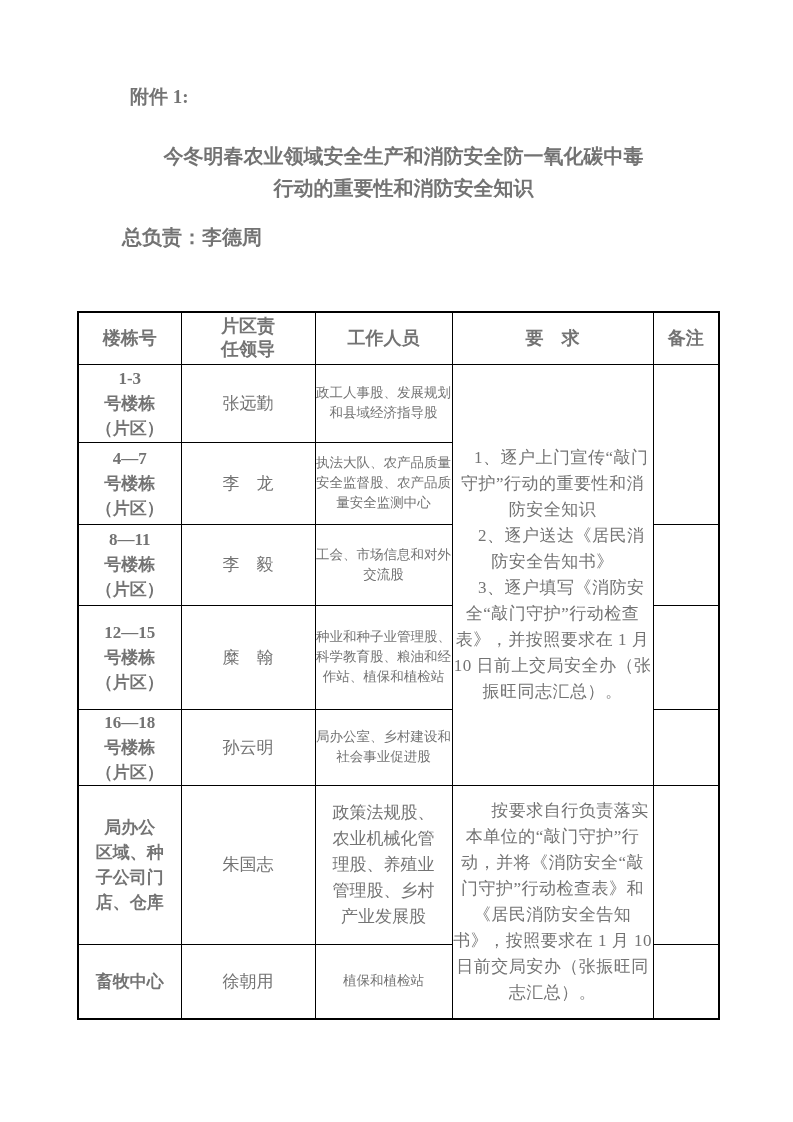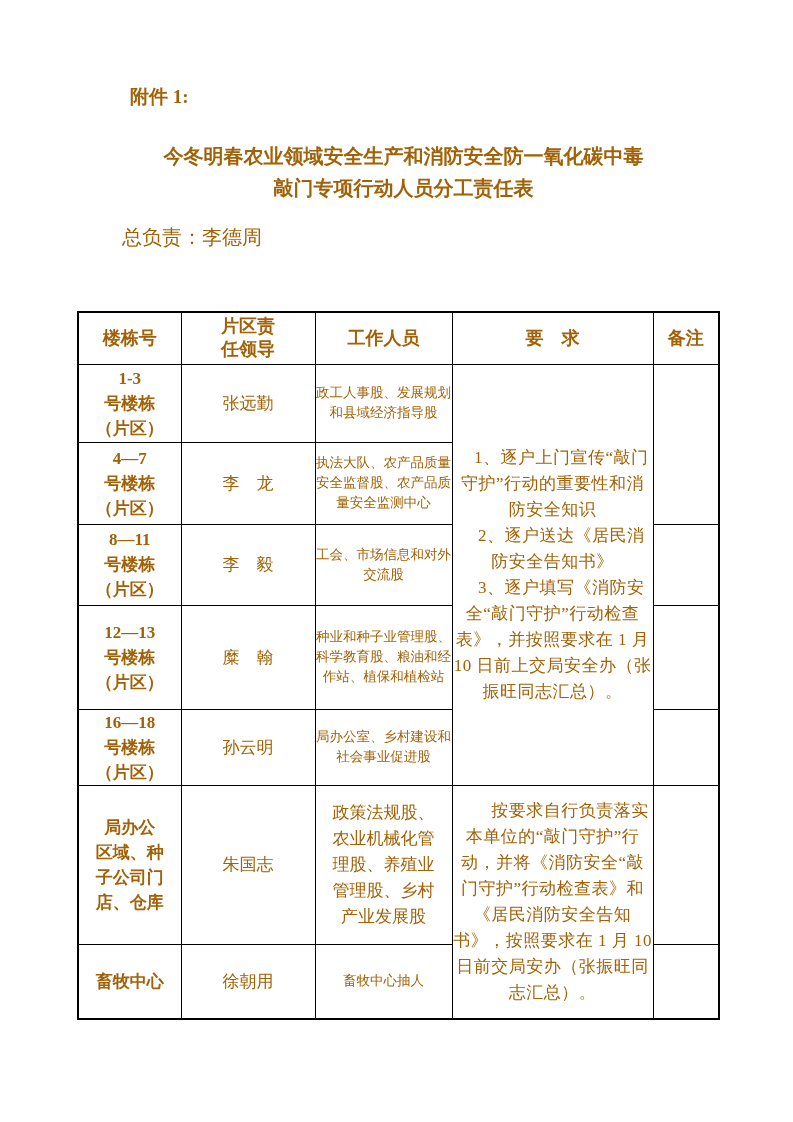--- a/index.html
+++ b/index.html
@@ -1,35 +1,35 @@
 <!DOCTYPE html>
 <html><head>
 <meta charset="utf-8">
 <style>
   html,body { margin:0; padding:0; }
   .page {
     position:relative;
     width:793px; height:1122px;
     background:#ffffff;
-    color:#a16207;
+    color:#737373;
     font-family:"Liberation Serif", serif;
     overflow:hidden;
   }
   .attachment {
     position:absolute; left:130px; top:84px;
     font-size:19px; font-weight:bold;
   }
   .doc-title {
     position:absolute; left:83px; top:140px; width:641px;
     text-align:center; font-weight:bold;
     font-size:20px; line-height:32px;
   }
   .lead {
     position:absolute; left:122px; top:224px;
-    font-size:20px; font-weight:normal;
+    font-size:20px; font-weight:bold;
   }
   table.assign {
     position:absolute; left:77px; top:311px;
     width:641px;
     border-collapse:collapse; table-layout:fixed;
     border:2px solid #000;
   }
   table.assign th, table.assign td {
     border:1px solid #000;
     vertical-align:middle;
@@ -68,21 +68,21 @@
 </style>
 </head>
 <body>
 
 <div class="page">
 
   <div class="attachment">附件 1:</div>
 
   <div class="doc-title">
     <div>今冬明春农业领域安全生产和消防安全防一氧化碳中毒</div>
-    <div>敲门专项行动人员分工责任表</div>
+    <div>行动的重要性和消防安全知识</div>
   </div>
 
   <div class="lead">总负责：李德周</div>
 
   <table class="assign">
     <colgroup>
       <col style="width:103px">
       <col style="width:134px">
       <col style="width:137px">
       <col style="width:201px">
@@ -121,21 +121,21 @@
       <tr class="r3">
         <td class="building">8—11
 号楼栋
 （片区）</td>
         <td class="leader">李　毅</td>
         <td class="staff">工会、市场信息和对外交流股</td>
         <td class="remark"></td>
       </tr>
 
       <tr class="r4">
-        <td class="building">12—13
+        <td class="building">12—15
 号楼栋
 （片区）</td>
         <td class="leader">糜　翰</td>
         <td class="staff">种业和种子业管理股、科学教育股、粮油和经作站、植保和植检站</td>
         <td class="remark"></td>
       </tr>
 
       <tr class="r5">
         <td class="building">16—18
 号楼栋
@@ -156,19 +156,19 @@
 理股、养殖业
 管理股、乡村
 产业发展股</td>
         <td class="req" rowspan="2">　　按要求自行负责落实本单位的“敲门守护”行动，并将《消防安全“敲门守护”行动检查表》和《居民消防安全告知书》，按照要求在 1 月 10 日前交局安办（张振旺同志汇总）。</td>
         <td class="remark"></td>
       </tr>
 
       <tr class="r7">
         <td class="building">畜牧中心</td>
         <td class="leader">徐朝用</td>
-        <td class="staff">畜牧中心抽人</td>
+        <td class="staff">植保和植检站</td>
         <td class="remark"></td>
       </tr>
     </tbody>
   </table>
 
 </div>
 
 </body></html>

